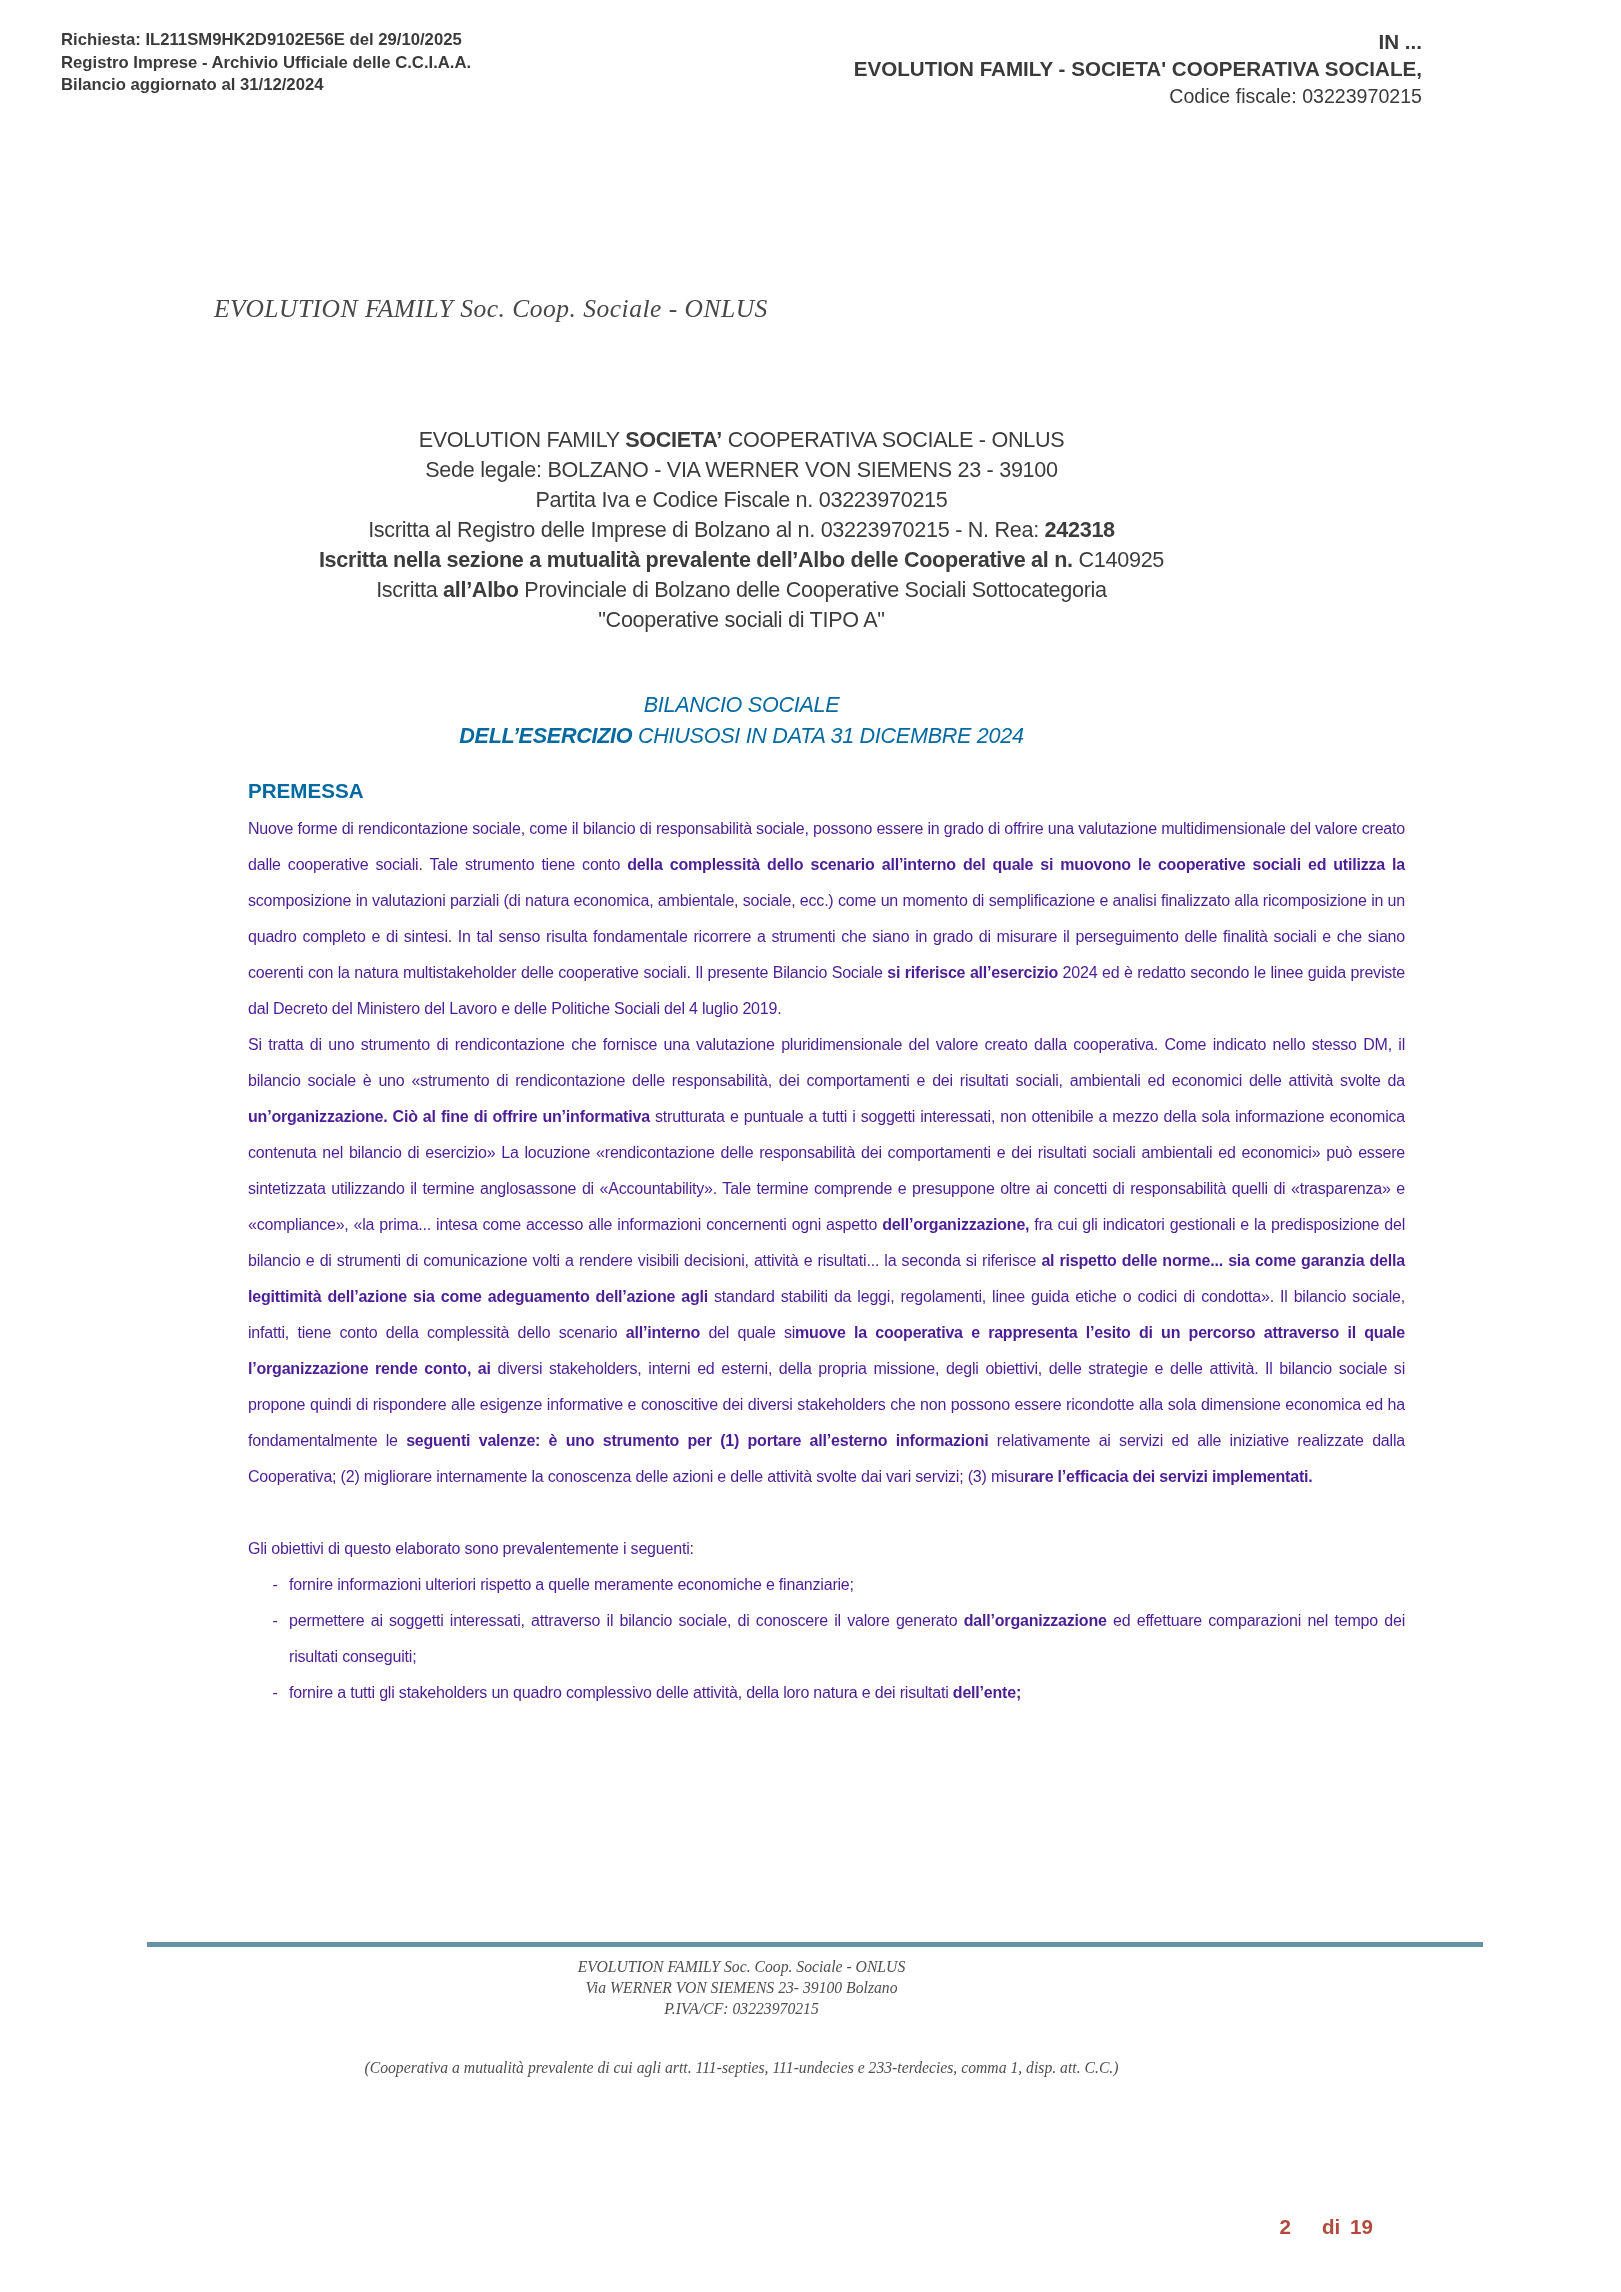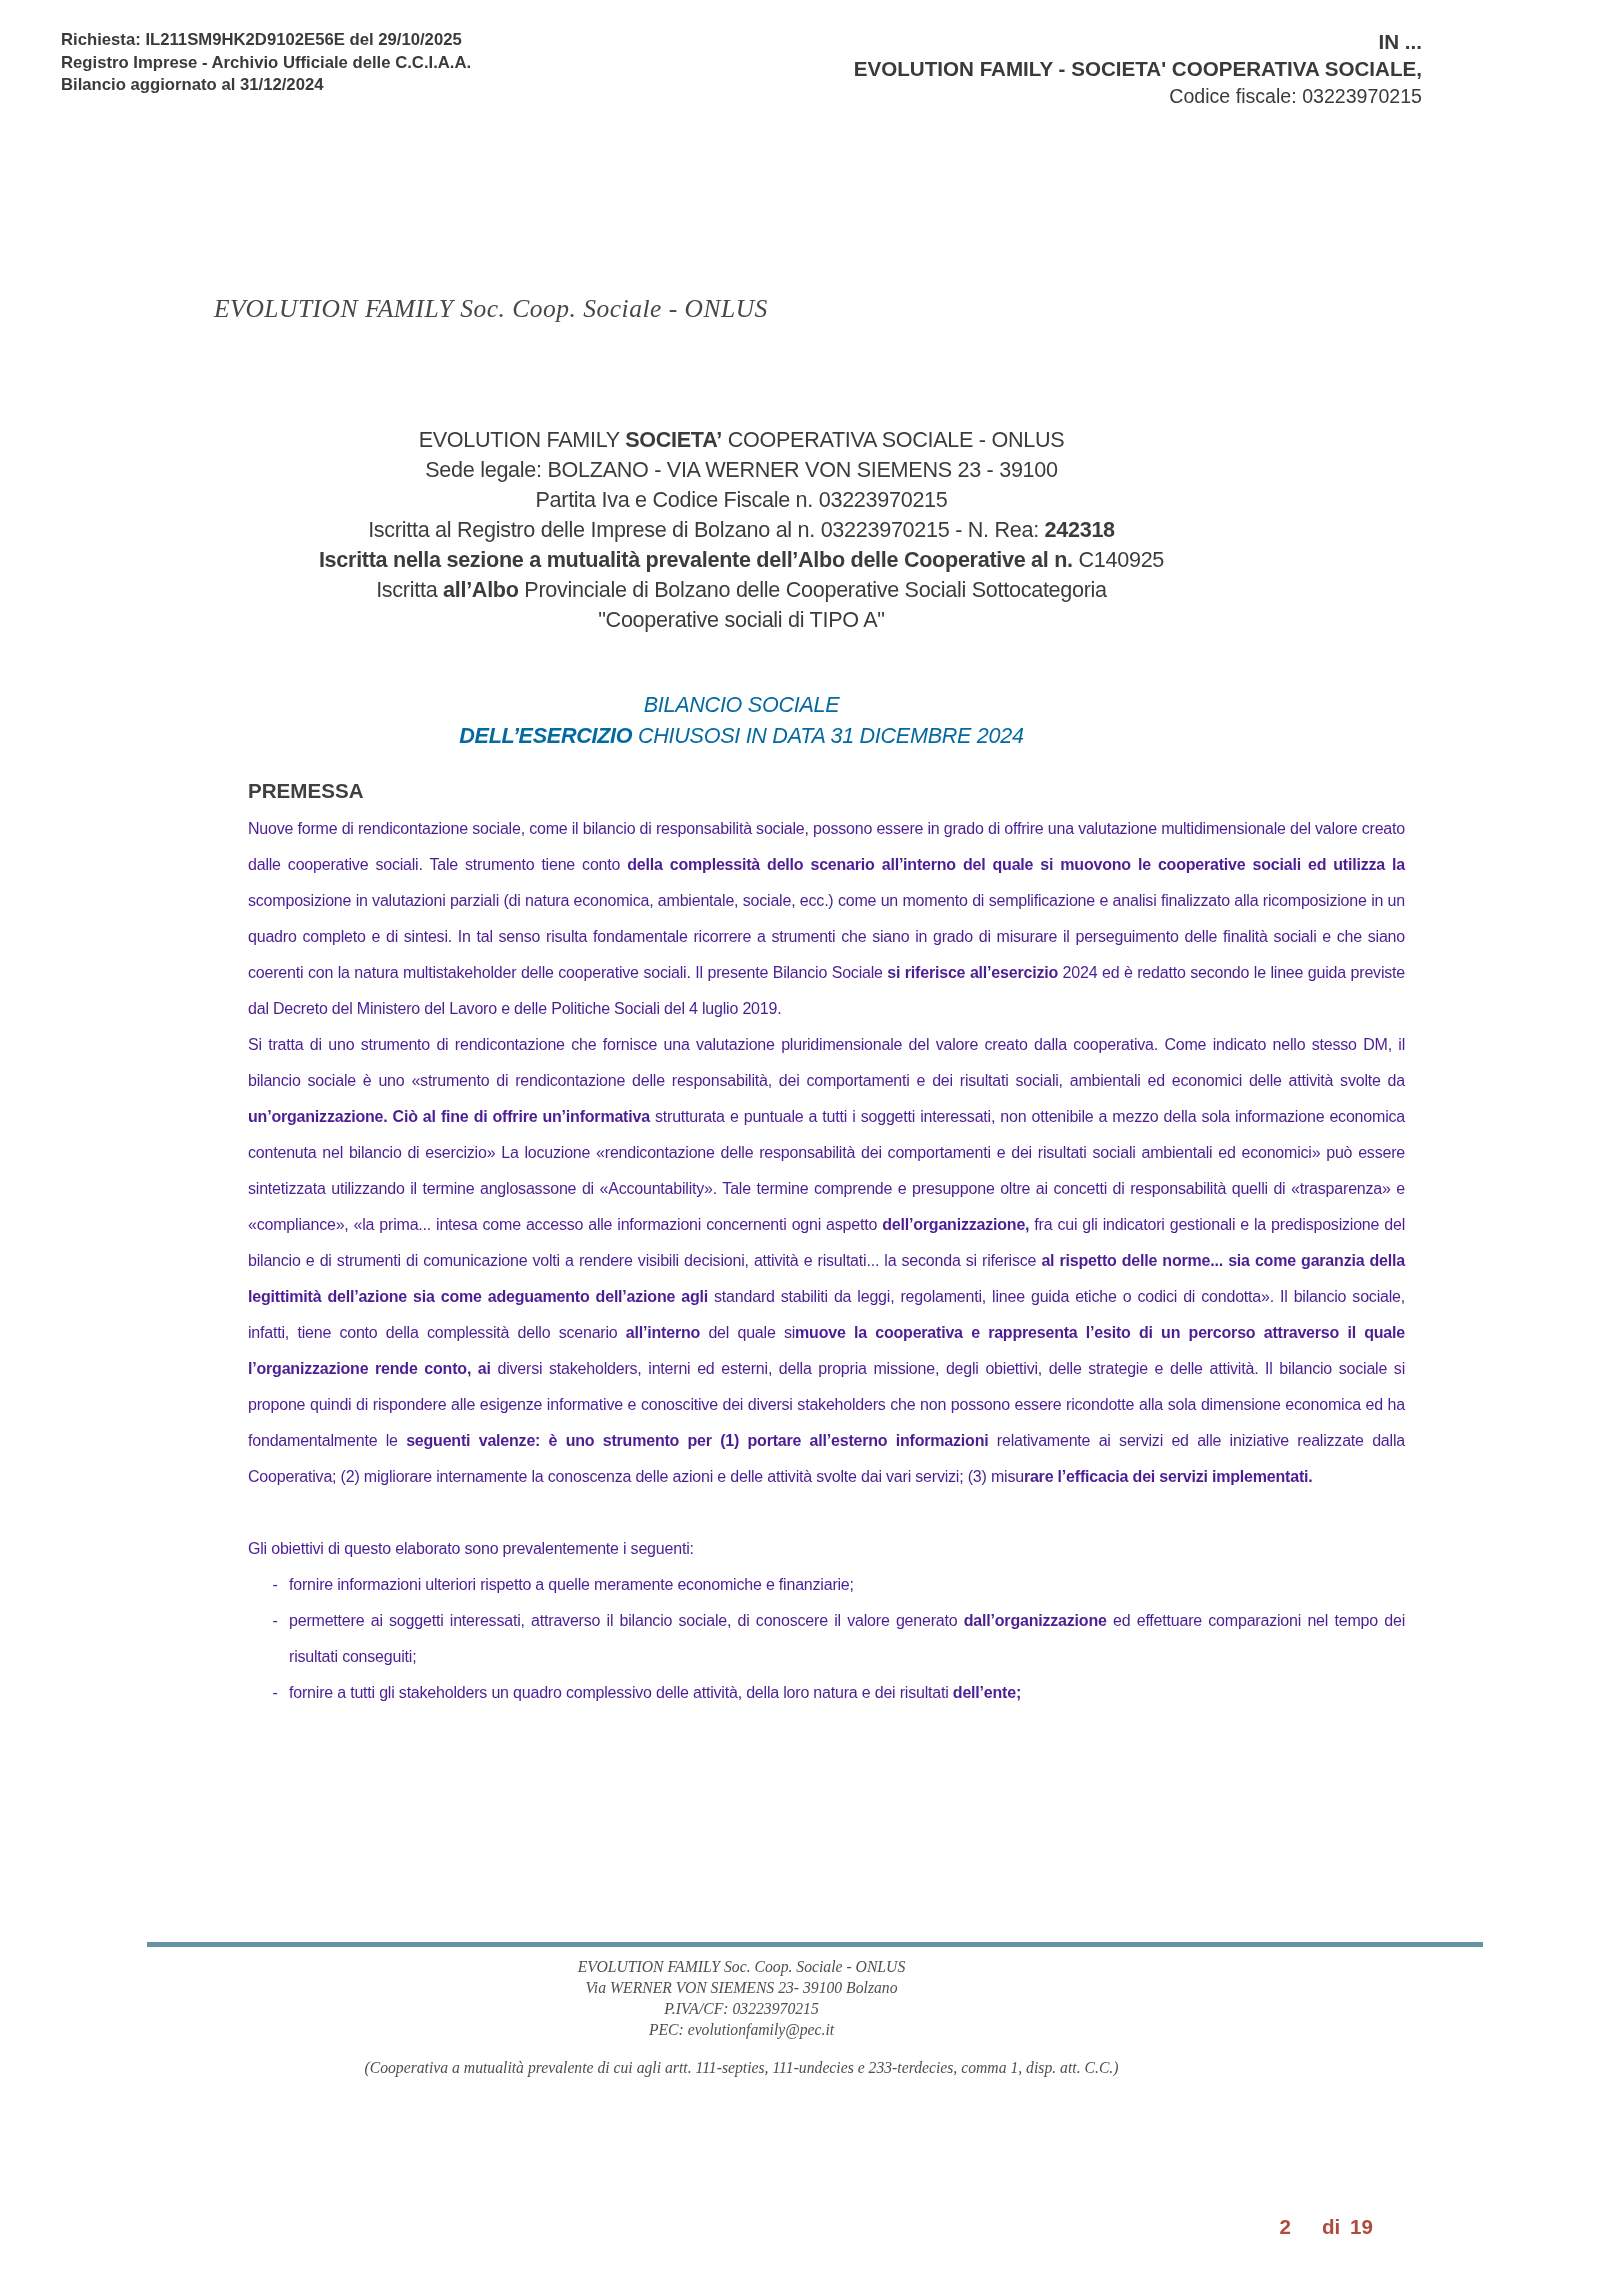--- a/index.html
+++ b/index.html
@@ -43,21 +43,21 @@
   .subject-block {
     position:absolute; left:0; right:0; top:689px;
     text-align:center; font-style:italic;
     font-size:21.6px; line-height:31px; color:#0369a1;
     letter-spacing:-0.3px;
   }
 
   
   .premessa-heading {
     position:absolute; left:248px; top:779px;
-    font-size:20.6px; font-weight:700; color:#404040;
+    font-size:20.6px; font-weight:700; color:#0369a1;
   }
   .body-text {
     position:absolute; left:248px; top:811px; width:1157px;
     font-size:16px; line-height:36px; text-align:justify;
     letter-spacing:-0.2px; color:#4c1d95;
   }
   .body-text p { margin:0; }
   .objectives-intro { margin-top:36px !important; text-align:left !important; }
   ul.bullets { margin:0; padding:0; list-style:none; }
   ul.bullets li { position:relative; padding-left:41px; text-align:justify; }
@@ -141,21 +141,20 @@
         <span><span>fornire a tutti gli stakeholders un quadro complessivo delle attività, della loro natura e dei risultati </span><span class="b">dell’ente;</span></span>
       </li>
     </ul>
   </div>
 
   <div class="footer-rule" style="background: rgb(100, 147, 163);"></div>
   <div class="footer-block">
     <div>EVOLUTION FAMILY Soc. Coop. Sociale - ONLUS</div>
     <div>Via WERNER VON SIEMENS 23- 39100 Bolzano</div>
     <div>P.IVA/CF: 03223970215</div>
-    <div>PEC: evolutionfamily@pec.it</div>
   </div>
   <div class="footer-note">(Cooperativa a mutualità prevalente di cui agli artt. 111-septies, 111-undecies e 233-terdecies, comma 1, disp. att. C.C.)</div>
 
   <div class="page-number" style="color: rgb(177, 74, 60);">
     <span class="pn-current">2</span>
     <span class="pn-sep">di</span>
     <span class="pn-total">19</span>
   </div>
 
 </div>

